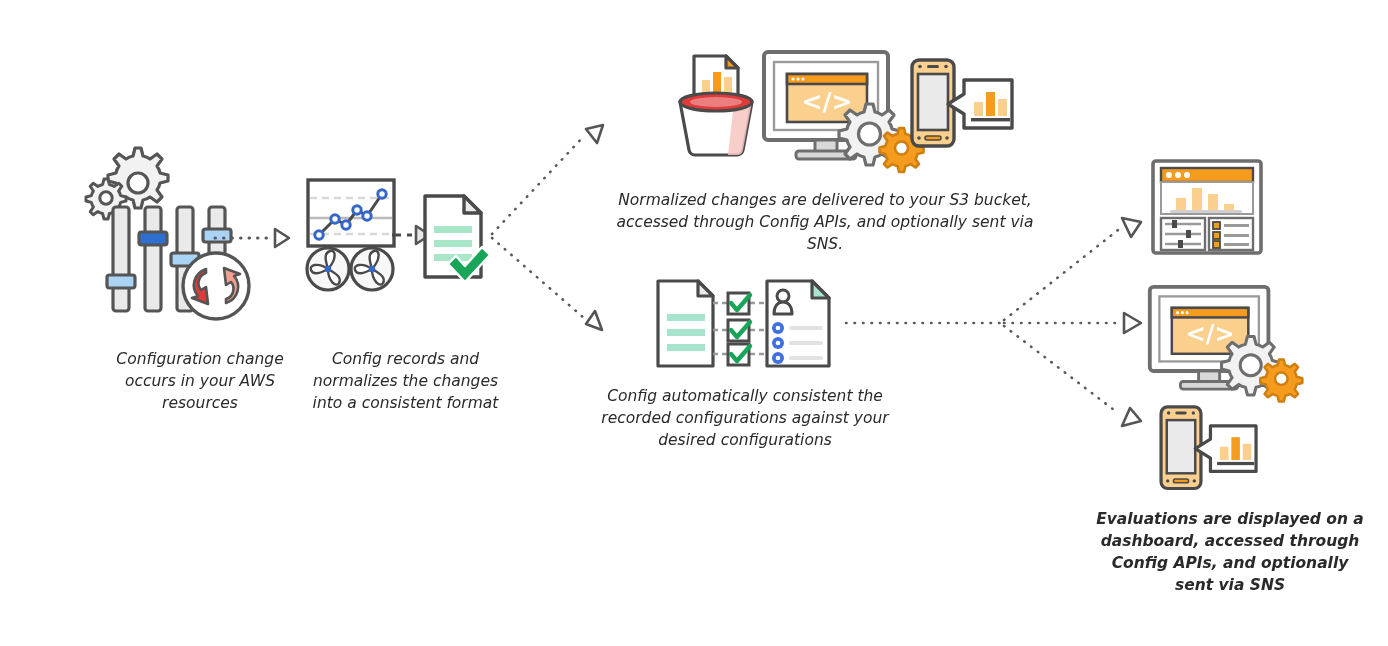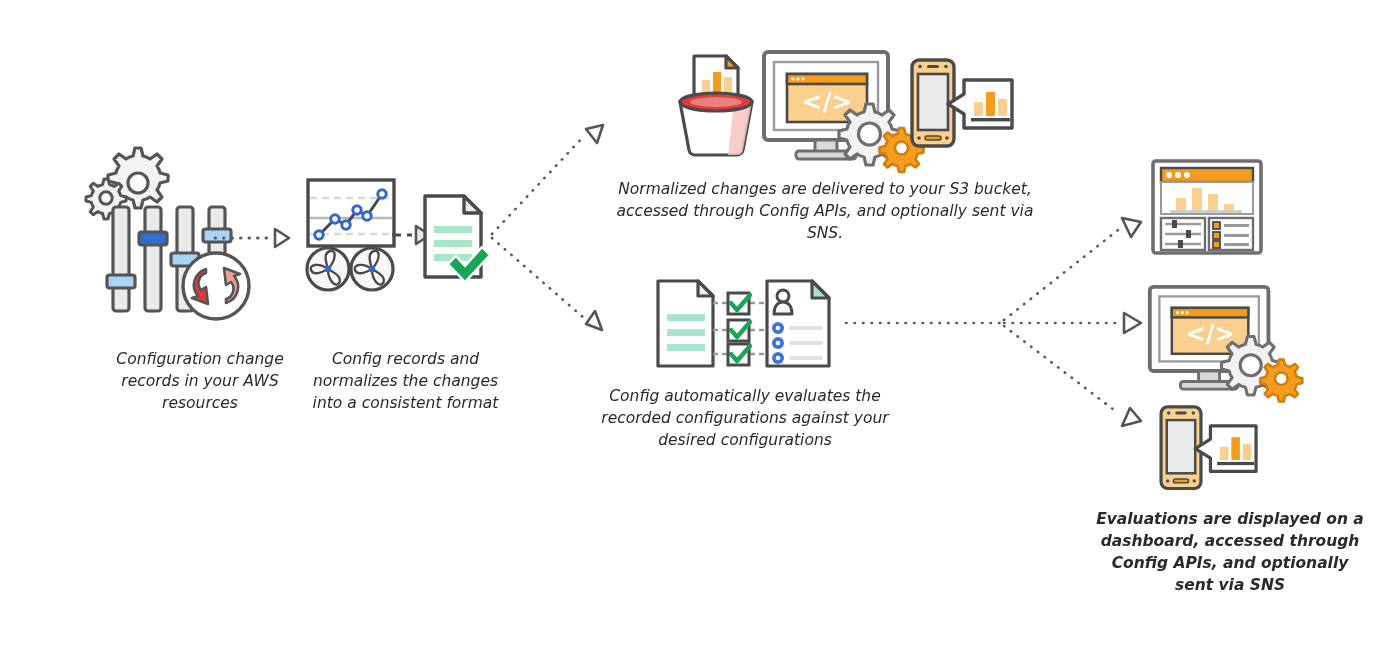--- a/index.html
+++ b/index.html
@@ -64,21 +64,21 @@
 
       <g>
         <circle cx="138" cy="151" r="33" fill="#ffffff" stroke="#555555" stroke-width="3.4"></circle>
         <path d="M128 134 c-12 4 -16 18 -8 27 l-6 2 16 6 -2-17 -5 3 c-5-6 -2-15 5-17 z" fill="#e03a3a" stroke="#555555" stroke-width="2.6" stroke-linejoin="round"></path>
         <path d="M148 168 c12-4 16-18 8-27 l6-2 -16-6 2 17 5-3 c5 6 2 15-5 17 z" fill="#f2a091" stroke="#555555" stroke-width="2.6" stroke-linejoin="round"></path>
       </g>
     </svg>
   </div>
 
   <div class="caption" style="left:60px; top:348px; width:280px;">Configuration change
-records in your AWS
+occurs in your AWS
 resources</div>
 
   <svg class="abs" style="left:215px; top:225px;" width="80" height="26">
     <line x1="0" y1="13" x2="56" y2="13" stroke="#5a5a5a" stroke-width="3" stroke-linecap="round" stroke-dasharray="0.5 8"></line>
     <path d="M60 4 L74 13 L60 22 Z" fill="#ffffff" stroke="#555555" stroke-width="2.6" stroke-linejoin="round"></path>
   </svg>
 
   <div class="abs" style="left:298px; top:178px;">
     <svg width="110" height="115" viewBox="0 0 110 115">
       <rect x="10" y="2" width="86" height="66" fill="#ffffff" stroke="#4a4a4a" stroke-width="3.4"></rect>
@@ -186,21 +186,21 @@
       <circle cx="11" cy="82" r="1.8" fill="#4a4a4a"></circle>
       <circle cx="39" cy="82" r="1.8" fill="#4a4a4a"></circle>
       <path d="M56 24 H104 V72 H56 L56 58 L40 48 L56 38 Z" fill="#ffffff" stroke="#4a4a4a" stroke-width="3.4" stroke-linejoin="round"></path>
       <rect x="66" y="46" width="9" height="14" fill="#fbd08f"></rect>
       <rect x="78" y="36" width="9" height="24" fill="#f59b1e"></rect>
       <rect x="90" y="43" width="9" height="17" fill="#fbd08f"></rect>
       <rect x="63" y="62" width="39" height="3.4" fill="#4a4a4a"></rect>
     </svg>
   </div>
 
-  <div class="caption" style="left:600px; top:178px; width:450px;">Normalized changes are delivered to your S3 bucket,
+  <div class="caption" style="left:600px; top:189px; width:450px;">Normalized changes are delivered to your S3 bucket,
 accessed through Config APIs, and optionally sent via SNS.</div>
 
   <div class="abs" style="left:655px; top:278px;">
     <svg width="180" height="92" viewBox="0 0 180 92">
 
       <g>
         <path d="M3 3 H43 L58 18 V88 H3 Z" fill="#ffffff" stroke="#4a4a4a" stroke-width="3.2" stroke-linejoin="round"></path>
         <path d="M43 3 V18 H58 Z" fill="#ebebeb" stroke="#4a4a4a" stroke-width="3.2" stroke-linejoin="round"></path>
         <rect x="12" y="36" width="38" height="7" fill="#a7e3cd"></rect>
         <rect x="12" y="51" width="38" height="7" fill="#a7e3cd"></rect>
@@ -236,21 +236,21 @@
         <circle cx="123" cy="65" r="6" fill="#3f6fe0"></circle>
         <circle cx="123" cy="65" r="2.3" fill="#ffffff"></circle>
         <rect x="134" y="63" width="34" height="4" rx="2" fill="#e2e2e2"></rect>
         <circle cx="123" cy="80" r="6" fill="#3f6fe0"></circle>
         <circle cx="123" cy="80" r="2.3" fill="#ffffff"></circle>
         <rect x="134" y="78" width="34" height="4" rx="2" fill="#e2e2e2"></rect>
       </g>
     </svg>
   </div>
 
-  <div class="caption" style="left:595px; top:385px; width:300px;">Config automatically evaluates the
+  <div class="caption" style="left:595px; top:385px; width:300px;">Config automatically consistent the
 recorded configurations against your
 desired configurations</div>
 
   <svg class="abs" style="left:846px; top:316px;" width="170" height="14">
     <line x1="0" y1="7" x2="160" y2="7" stroke="#5a5a5a" stroke-width="2.6" stroke-linecap="round" stroke-dasharray="0.5 8"></line>
   </svg>
 
   <svg class="abs" style="left:1000px; top:200px;" width="145" height="230">
 
     <line x1="4" y1="120" x2="118" y2="30" stroke="#5a5a5a" stroke-width="2.6" stroke-linecap="round" stroke-dasharray="0.5 8"></line>

